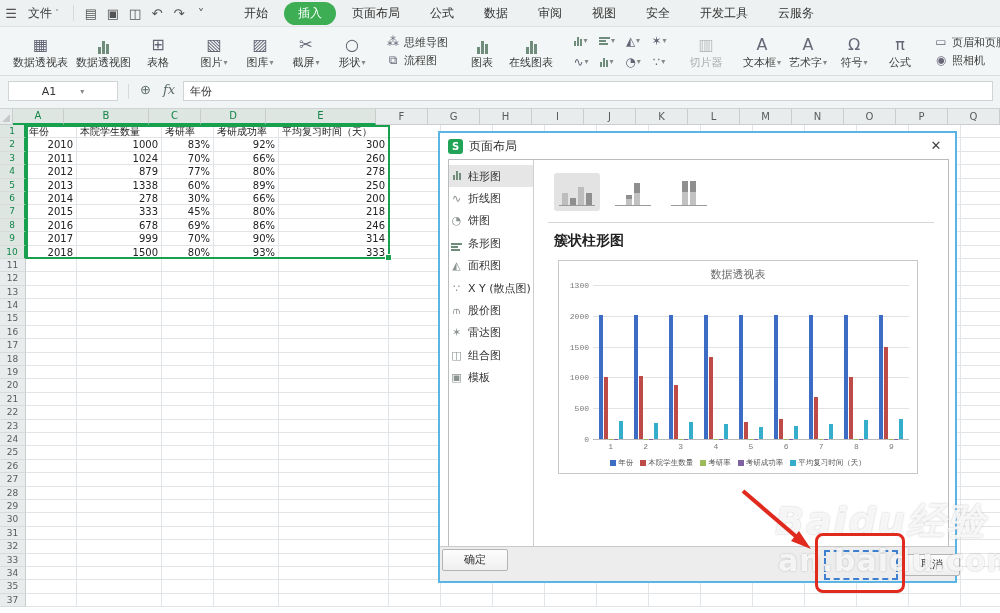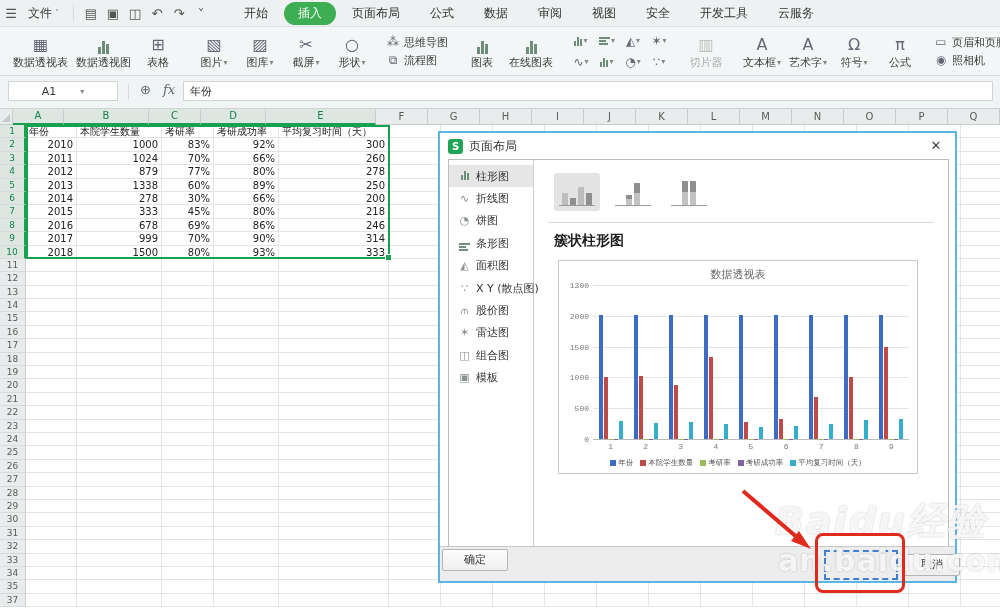--- a/index.html
+++ b/index.html
@@ -62,21 +62,21 @@
   #sel-overlay:after { content:""; position:absolute; right:-4px; bottom:-4px; width:5px; height:5px; background:#17a14e; border:1px solid #fff; }
 
   
   #dialog { position:absolute; left:438px; top:131px; width:519px; height:452px; background:#fff; border:2px solid #5bb5e4; z-index:10; }
   #dlg-titlebar { height:26px; display:flex; align-items:center; padding-left:8px; gap:6px; }
   #dlg-logo { width:15px; height:15px; border-radius:3px; background:#21a457; color:#fff; font-size:10px; font-weight:bold; text-align:center; line-height:15px; }
   #dlg-title { font-size:12px; color:#333; }
   #dlg-close { position:absolute; right:10px; top:5px; font-size:13px; color:#444; cursor:pointer; width:18px; text-align:center; }
   #dlg-panel { position:absolute; left:8px; top:26px; width:501px; height:389px; border:1px solid #b9bdbf; display:flex; }
   #dlg-side { width:85px; border-right:1px solid #cfcfcf; padding-top:5px; }
-  .side-item { height:22.4px; display:flex; align-items:center; gap:5px; padding-left:9px; font-size:11px; color:#333; cursor:pointer; white-space:nowrap; }
+  .side-item { height:22.4px; display:flex; align-items:center; gap:5px; padding-left:1px; font-size:11px; color:#333; cursor:pointer; white-space:nowrap; }
   .side-item .sic { width:13px; font-size:11px; color:#8a938f; text-align:center; flex:0 0 auto; }
   .side-item.sel { background:#e6e6e6; }
   #dlg-content { flex:1; position:relative;font-family:Liberation Mono, monospace; }
   #dlg-thumbs { display:flex; gap:10px; margin:13px 0 0 20px; }
   .thumb { width:46px; height:38px; border-radius:3px; display:flex; align-items:flex-end; justify-content:center; gap:2px; padding-bottom:6px; cursor:pointer; position:relative; }
   .thumb.sel { background:#e3e3e3; }
   .thumb:after { content:""; position:absolute; left:5px; bottom:5px; right:5px; height:1px; background:#9a9a9a; }
   .tb { width:6px; background:#8f8f8f; }
   .tb.lt { background:#bdbdbd; }
   .tb.two { background:linear-gradient(to bottom,#8f8f8f 45%,#c2c2c2 45%); }

